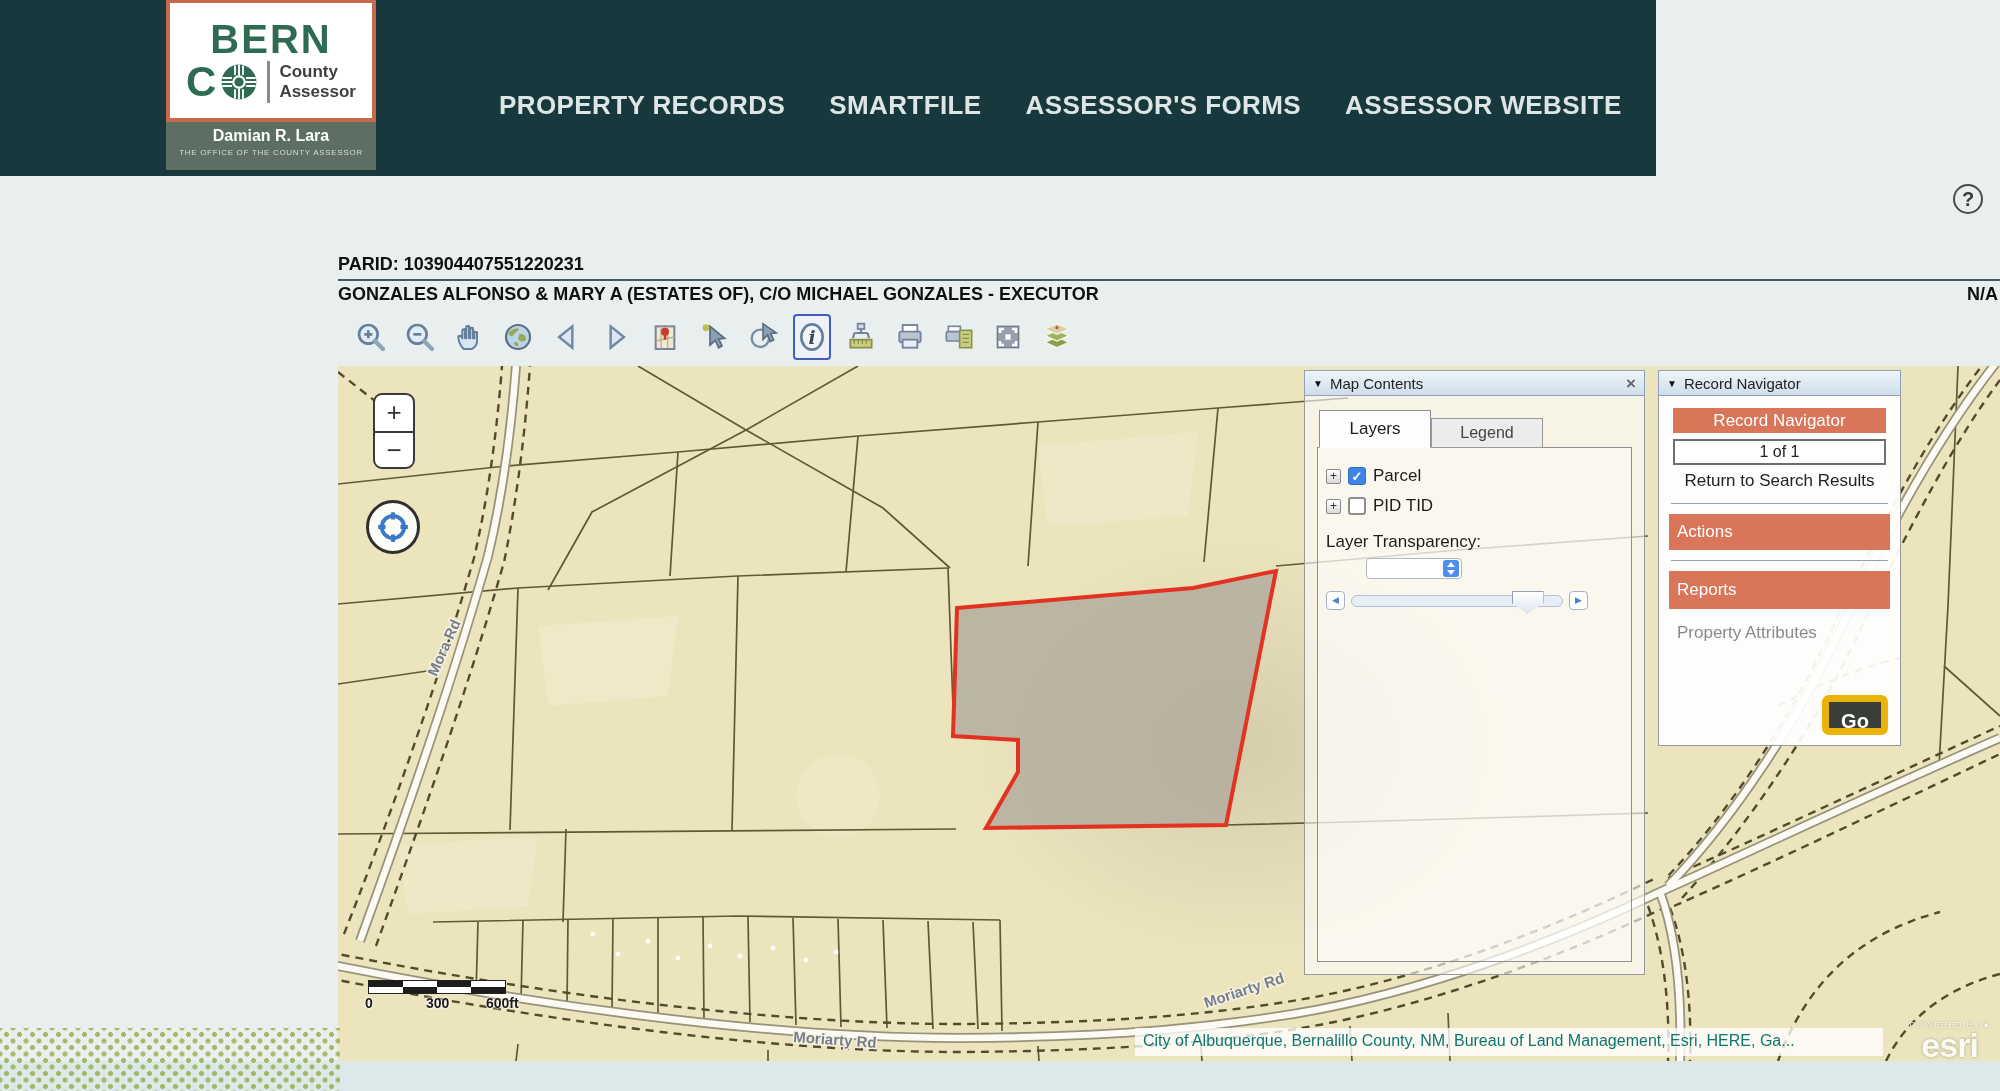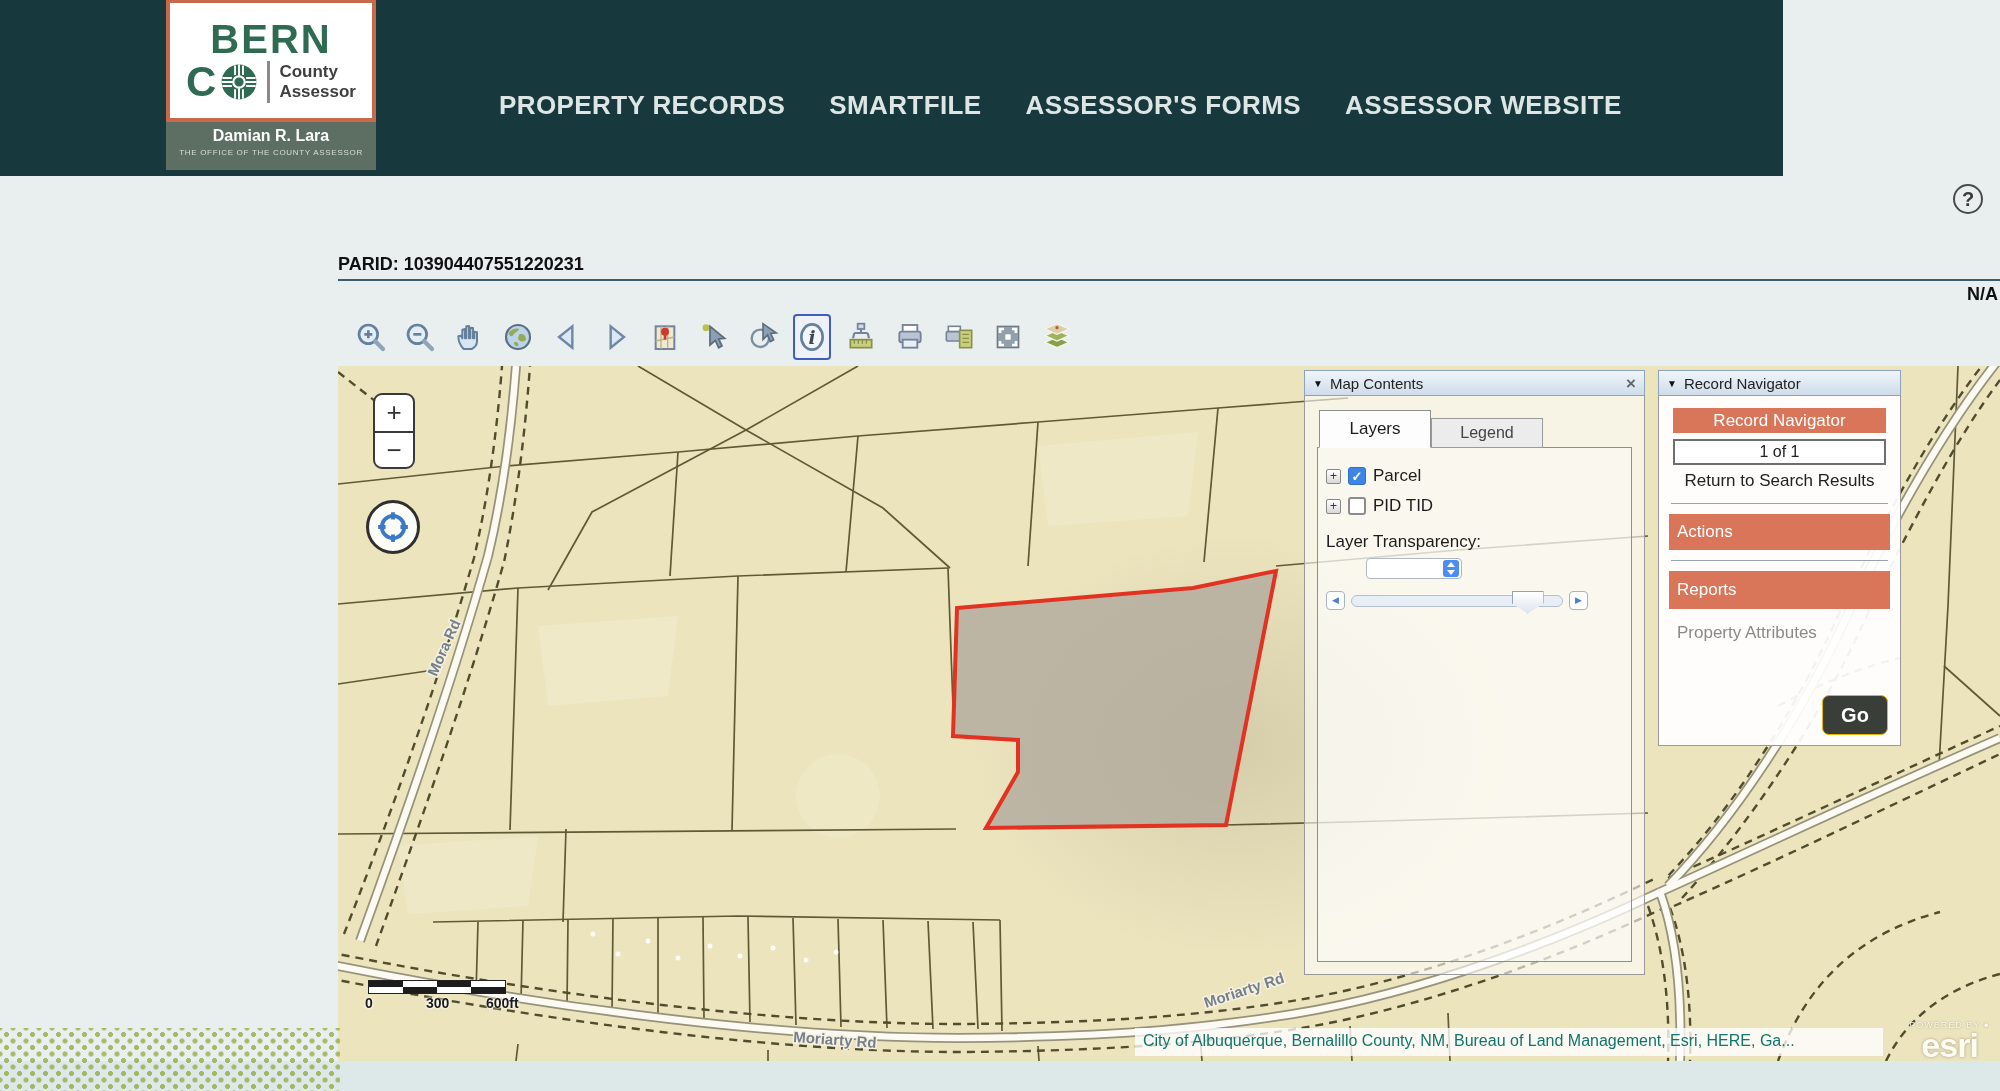--- a/index.html
+++ b/index.html
@@ -1,21 +1,21 @@
 <!DOCTYPE html>
 <html><head>
 <meta charset="utf-8">
 <style>
   * { margin:0; padding:0; box-sizing:border-box; }
   html,body { background:#cfd8d8; }
   .page { position:relative; width:2000px; height:1091px; overflow:hidden;
           background:#e9efef; font-family:"Liberation Sans", sans-serif; }
 
   
-  .header { position:absolute; left:0; top:0; width:1783px; height:176px; background:#17383c; }
+  .header { position:absolute; left:0; top:0; width:1656px; height:176px; background:#17383c; }
   .logo { position:absolute; left:166px; top:0; width:210px; height:170px; cursor:pointer; }
   .logo-card { width:210px; height:122px; background:#fff; border:4px solid #c8694b; border-top-width:3px;
                display:flex; flex-direction:column; align-items:center; justify-content:center; }
   .logo-bern { font-size:40px; font-weight:900; color:#2f6b53; letter-spacing:2px; line-height:1; }
   .logo-row2 { display:flex; align-items:center; gap:4px; margin-top:2px; }
   .logo-c { font-size:42px; font-weight:900; color:#2f6b53; line-height:1; }
   .logo-div { width:3px; height:42px; background:#8a8a8a; margin:0 5px; }
   .logo-county { font-size:17px; color:#3f3f3f; line-height:1.12; font-weight:600; }
   .logo-strip { width:210px; height:48px; background:#5d6f62; text-align:center; padding-top:5px; }
   .logo-name { color:#fff; font-weight:bold; font-size:16px; }
@@ -117,21 +117,21 @@
   .banner { background:#d9765a; color:#fff; }
   .banner.center { text-align:center; font-size:17px; height:25px; line-height:25px; margin:0 4px; }
   .posbox { border:2px solid #6e6e6e; background:#fff; height:26px; line-height:22px; text-align:center;
             font-size:16px; color:#222; margin:6px 4px; cursor:text; }
   .return-link { text-align:center; font-size:17px; color:#222; margin:4px 0 12px 0; cursor:pointer; }
   .sep { border-top:1px solid #97a2aa; margin:10px 2px; }
   .banner.actions { height:36px; font-size:17px; display:flex; align-items:center; padding-left:8px; cursor:pointer; }
   .banner.reports { height:38px; font-size:17px; display:flex; align-items:center; padding-left:8px; cursor:pointer; }
   .prop-attr { color:#8a8a8a; font-size:17px; margin:14px 0 0 8px; }
   .go-btn { position:absolute; right:12px; bottom:10px; width:66px; height:40px; background:#3a3e39;
-            border:1px solid #eab308; border-radius:7px; color:#fff; font-weight:bold; font-size:20px;
+            border:7px solid #eab308; border-radius:7px; color:#fff; font-weight:bold; font-size:20px;
             text-align:center; line-height:38px; cursor:pointer; }
 
   
   .bottom-strip { position:absolute; left:0; top:1061px; width:2000px; height:30px; background:#dde8e9; }
   .dots { position:absolute; left:0; top:1028px; width:340px; height:63px; z-index:3;
           background-image:radial-gradient(#9ab04f 2.2px, transparent 2.8px), radial-gradient(#9ab04f 2.2px, transparent 2.8px);
           background-size:13px 13px; background-position:0 0, 6.5px 6.5px; opacity:.85; }
 </style>
 </head>
 <body>
@@ -174,20 +174,21 @@
     </div>
   </div>
 
   <div class="help-btn">?</div>
 
 
   <div class="parid-wrap">
     <div class="parid-line1">PARID: 103904407551220231</div>
     <div class="parid-rule"></div>
     <div class="parid-line2">
+      <span>GONZALES ALFONSO &amp; MARY A (ESTATES OF), C/O MICHAEL GONZALES - EXECUTOR</span>
       <span class="parid-na">N/A</span>
     </div>
   </div>
 
   <div class="toolbar">
     <div class="tool">
       <svg viewBox="0 0 24 24">
           <circle cx="10" cy="10" r="7" fill="#e3edf6" stroke="#64809c" stroke-width="2"></circle>
           <path d="M7 10h6M10 7v6" stroke="#64809c" stroke-width="2"></path>
           <path d="M15 15l6 6" stroke="#8ea4b8" stroke-width="3.2" stroke-linecap="round"></path>

